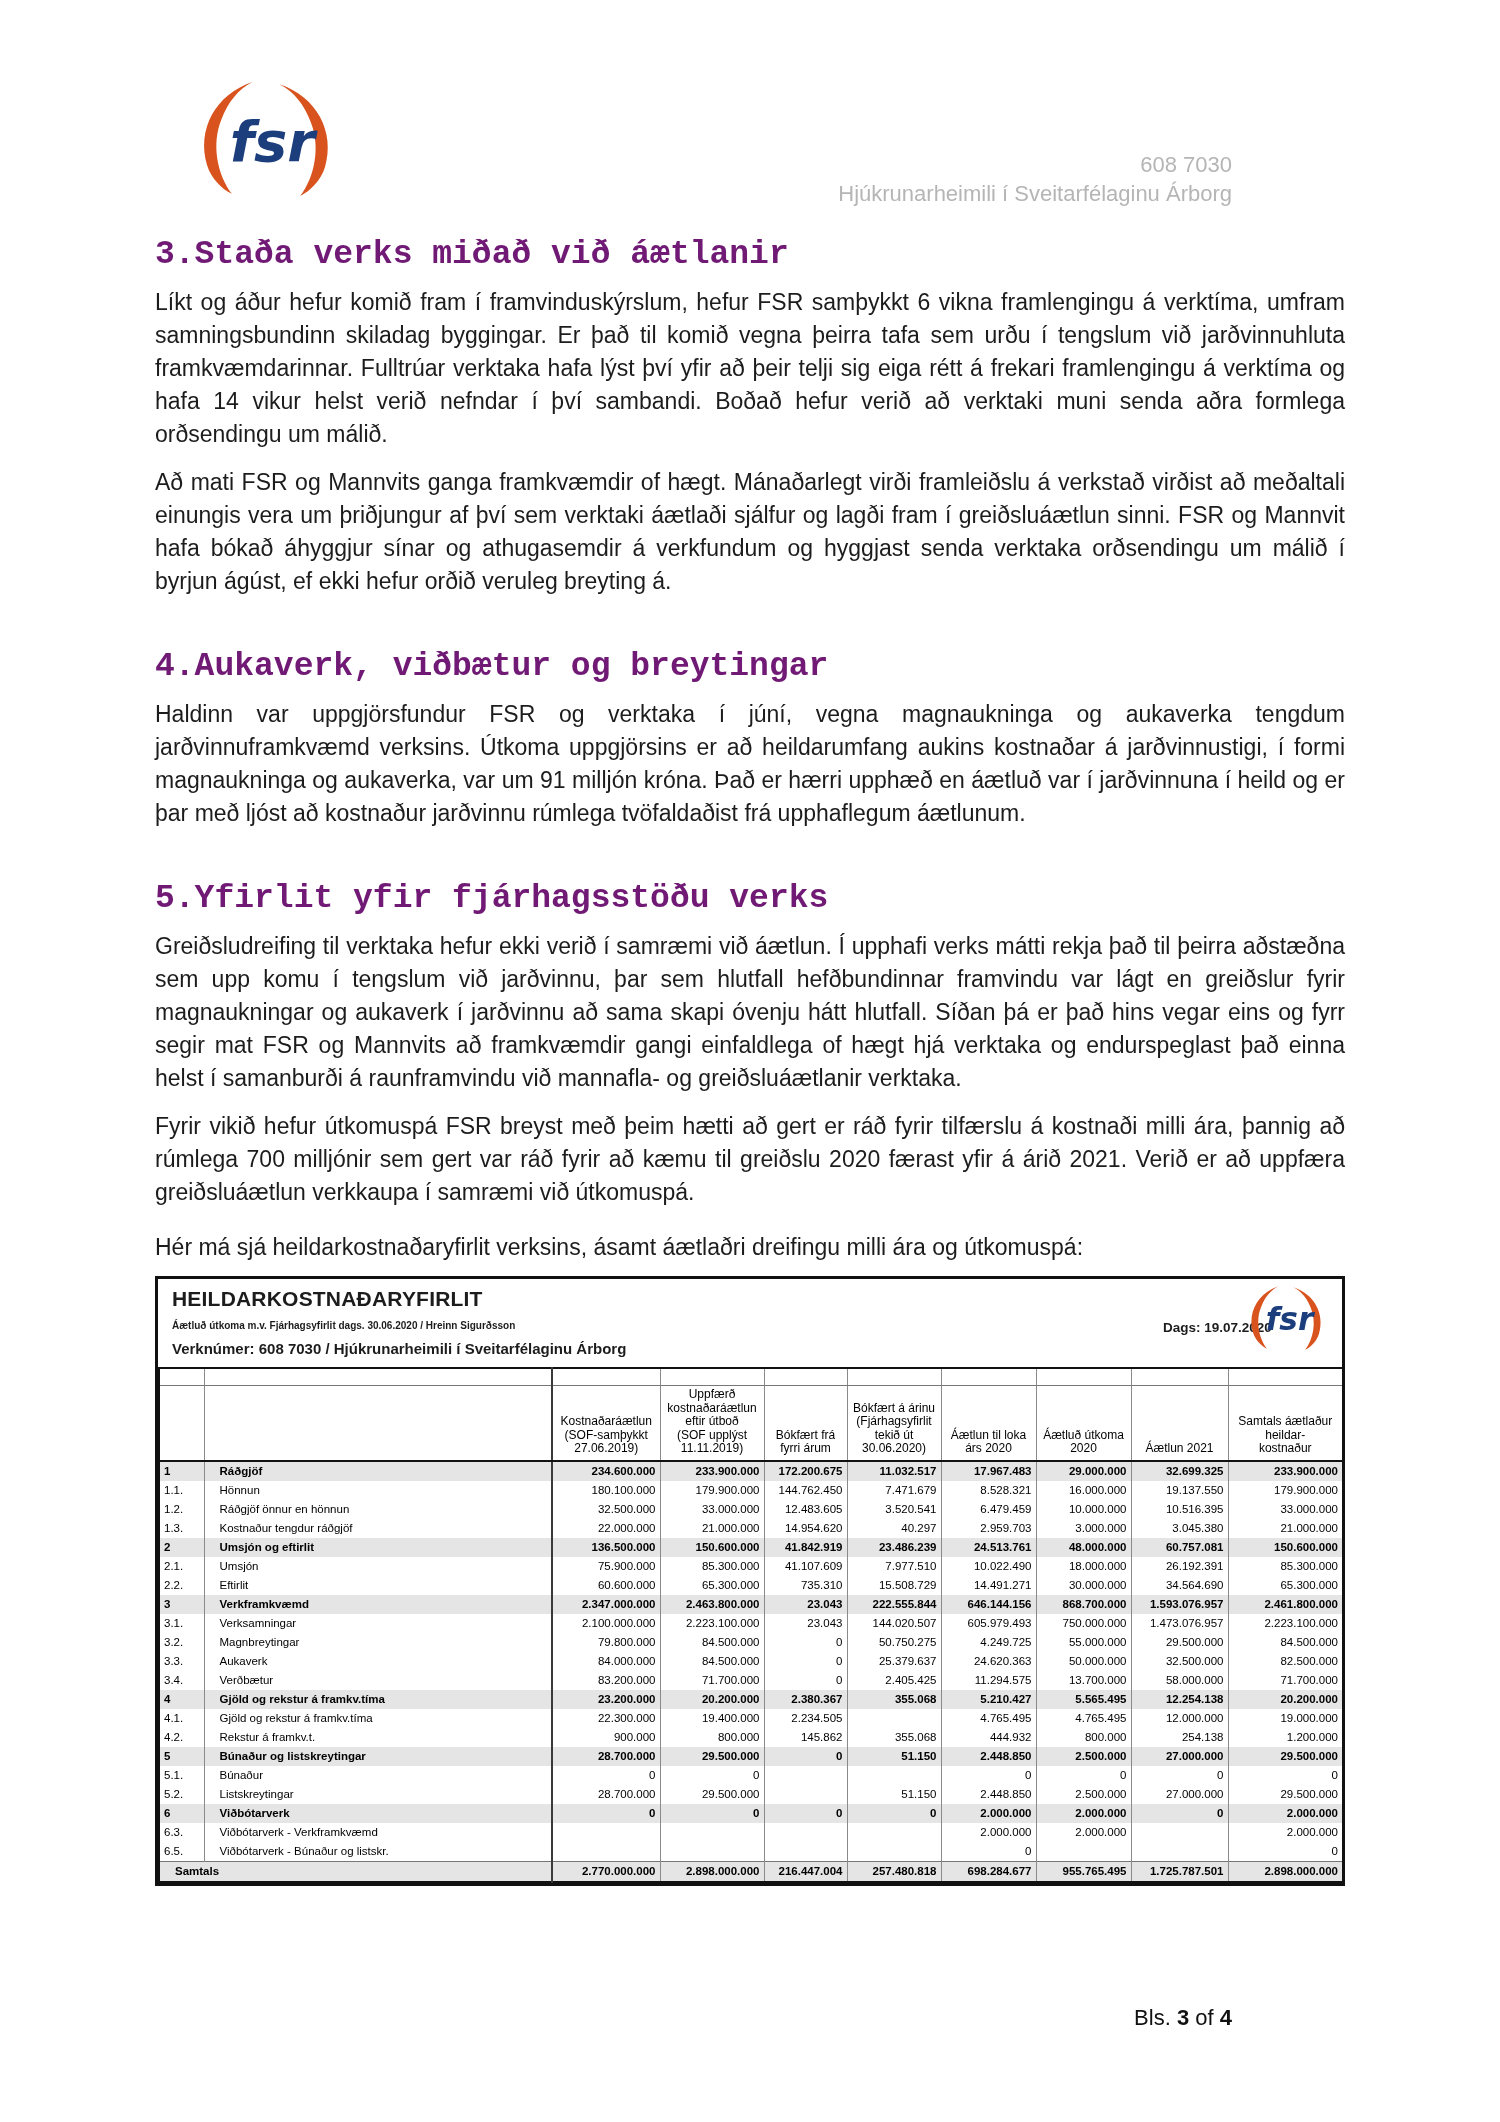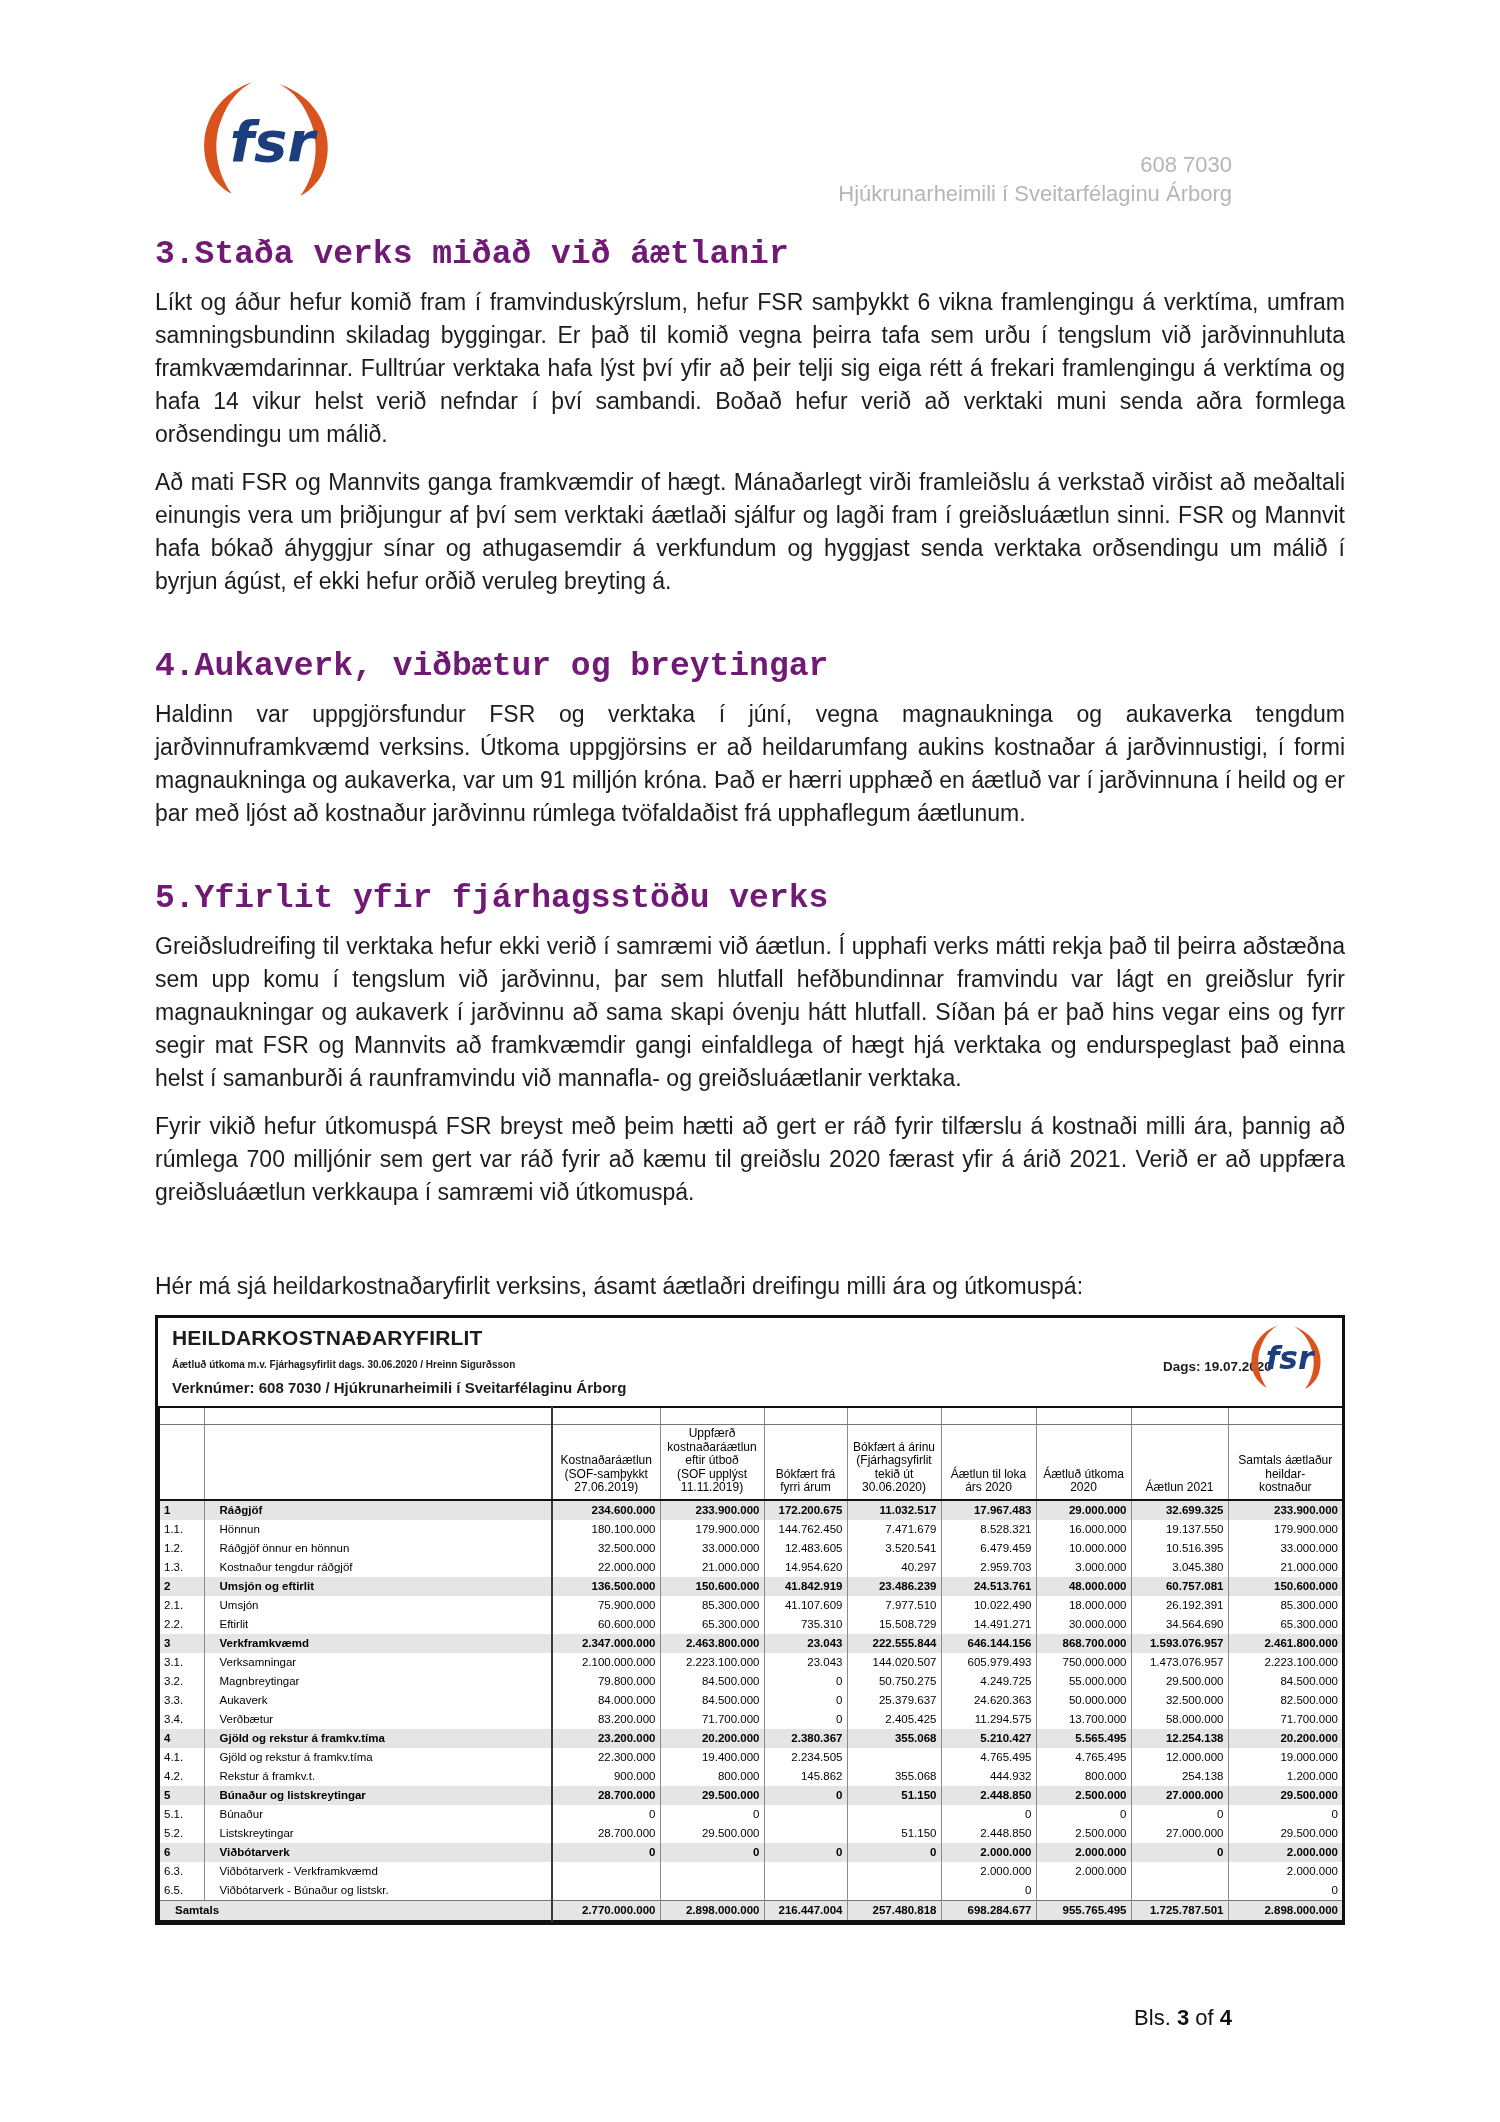--- a/index.html
+++ b/index.html
@@ -10,21 +10,21 @@
   .logo-small{position:absolute;right:14px;top:6px;width:84px;height:66px;}
   
   .doc-ref{position:absolute;right:155px;top:150px;text-align:right;color:#b5b5b5;
            font-size:22px;line-height:29px;}
   
   .content{position:absolute;left:155px;top:238px;width:1190px;}
   .sec-head{font-size:33px;font-weight:bold;color:#701a75;margin:0 0 14px 0;line-height:34px;font-family:Liberation Mono, monospace;}
   .sec-head .num{display:inline-block;min-width:38px;}
   .sec-head.gap{margin-top:52px;}
   p.body{font-size:23px;line-height:33px;margin:0 0 15px 0;text-align:justify;}
-  p.intro{font-size:23px;line-height:33px;margin:61px 0 12px 0;}
+  p.intro{font-size:23px;line-height:33px;margin:22px 0 12px 0;}
   
   .costbox{border:3px solid #111;position:relative;background:#fff;}
   .costbox-head{position:relative;padding:8px 14px 10px 14px;}
   .cb-title{font-size:21px;font-weight:bold;letter-spacing:.2px;}
   .cb-sub{font-size:10px;font-weight:600;margin-top:9px;}
   .cb-date{position:absolute;left:1005px;top:41px;font-size:13.5px;font-weight:600;}
   .cb-verk{font-size:15px;font-weight:bold;margin-top:9px;}
   
   table.grid{width:100%;border-collapse:collapse;table-layout:fixed;
              border:2px solid #111;font-size:11.5px;color:#000;}

